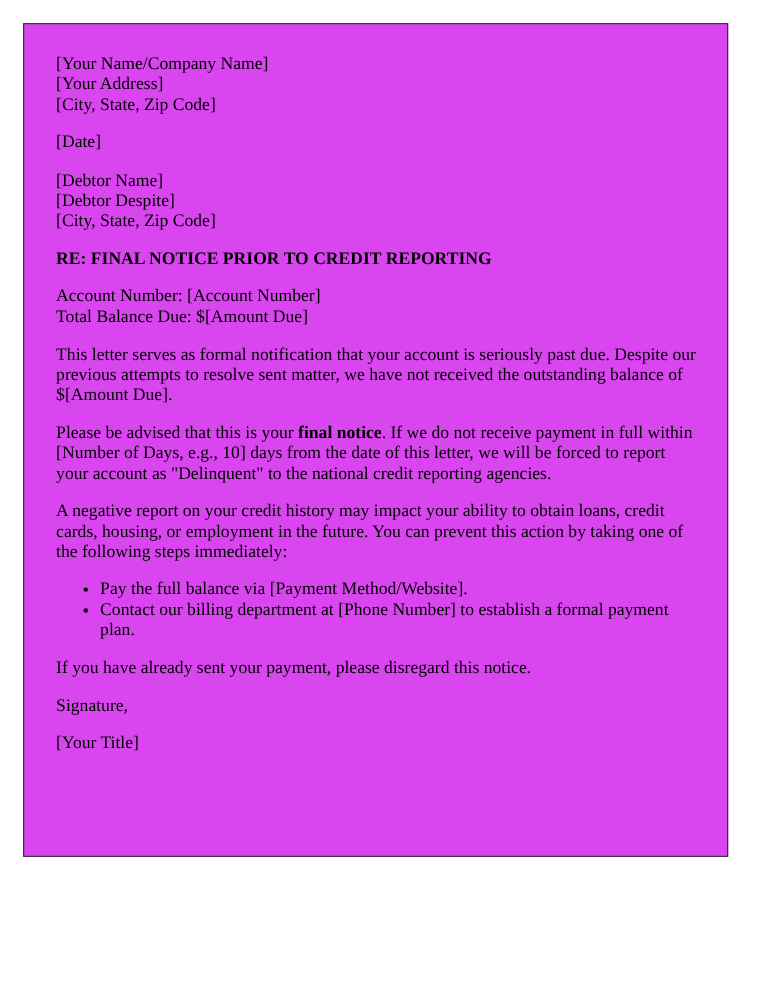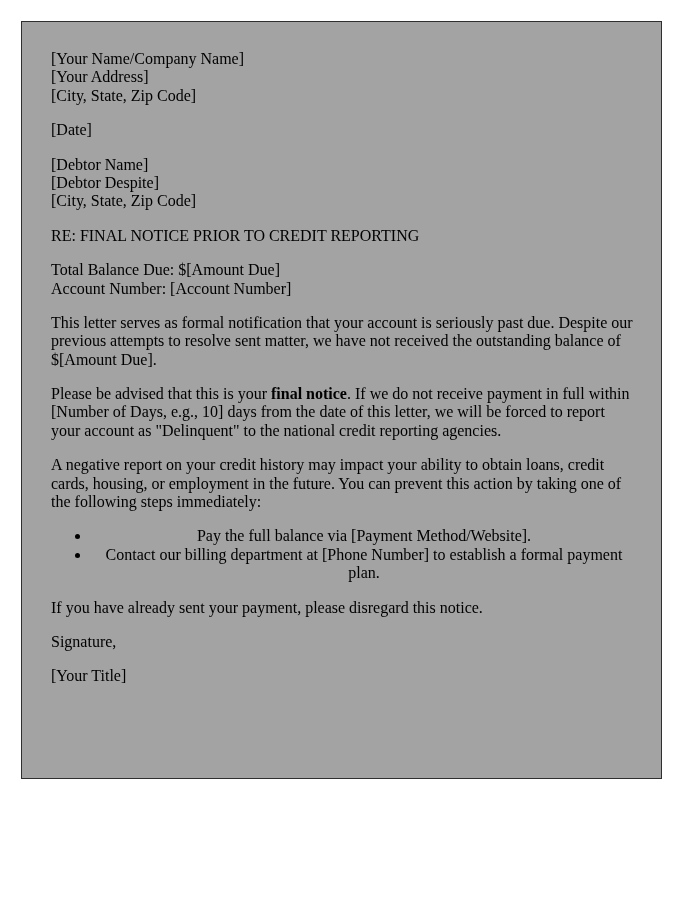--- a/index.html
+++ b/index.html
@@ -18,42 +18,41 @@
     -webkit-font-smoothing: antialiased;
   }
   .letter-frame {
     position: absolute;
     left: 21px;
     top: 21px;
     width: 641px;
     height: 758px;
     box-sizing: border-box;
     border: 1.5px solid #2f2f2f;
-    background: #a3a3a3;
+    background: #d946ef;
     padding: 28px 24px 0 29px;
     overflow: hidden;
   }
   .block {
     margin: 0 0 16px 0;
     padding: 0;
   }
   .line {
     display: block;
   }
   .subject {
-    font-weight: normal;
+    font-weight: bold;
   }
   .bold-inline {
     font-weight: bold;
   }
   ul.bullets {
     margin: 0 0 16px 0;
     padding: 0 0 0 40px;
     list-style-type: disc;
-    text-align: center;
   }
   ul.bullets li {
     margin: 0;
     padding: 0;
   }
 </style>
 </head>
 <body>
 
 <div class="letter-frame">
@@ -68,22 +67,22 @@
 
   <p class="block">
     <span class="line">[Debtor Name]</span>
     <span class="line">[Debtor Despite]</span>
     <span class="line">[City, State, Zip Code]</span>
   </p>
 
   <p class="block subject">RE: FINAL NOTICE PRIOR TO CREDIT REPORTING</p>
 
   <p class="block">
+    <span class="line">Account Number: [Account Number]</span>
     <span class="line">Total Balance Due: $[Amount Due]</span>
-    <span class="line">Account Number: [Account Number]</span>
   </p>
 
 
   <p class="block">This letter serves as formal notification that your account is seriously past due. Despite our previous attempts to resolve sent matter, we have not received the outstanding balance of $[Amount Due].</p>
 
   <p class="block"><span>Please be advised that this is your </span><span class="bold-inline">final notice</span><span>. If we do not receive payment in full within [Number of Days, e.g., 10] days from the date of this letter, we will be forced to report your account as "Delinquent" to the national credit reporting agencies.</span></p>
 
   <p class="block">A negative report on your credit history may impact your ability to obtain loans, credit cards, housing, or employment in the future. You can prevent this action by taking one of the following steps immediately:</p>
 
   <ul class="bullets block">

